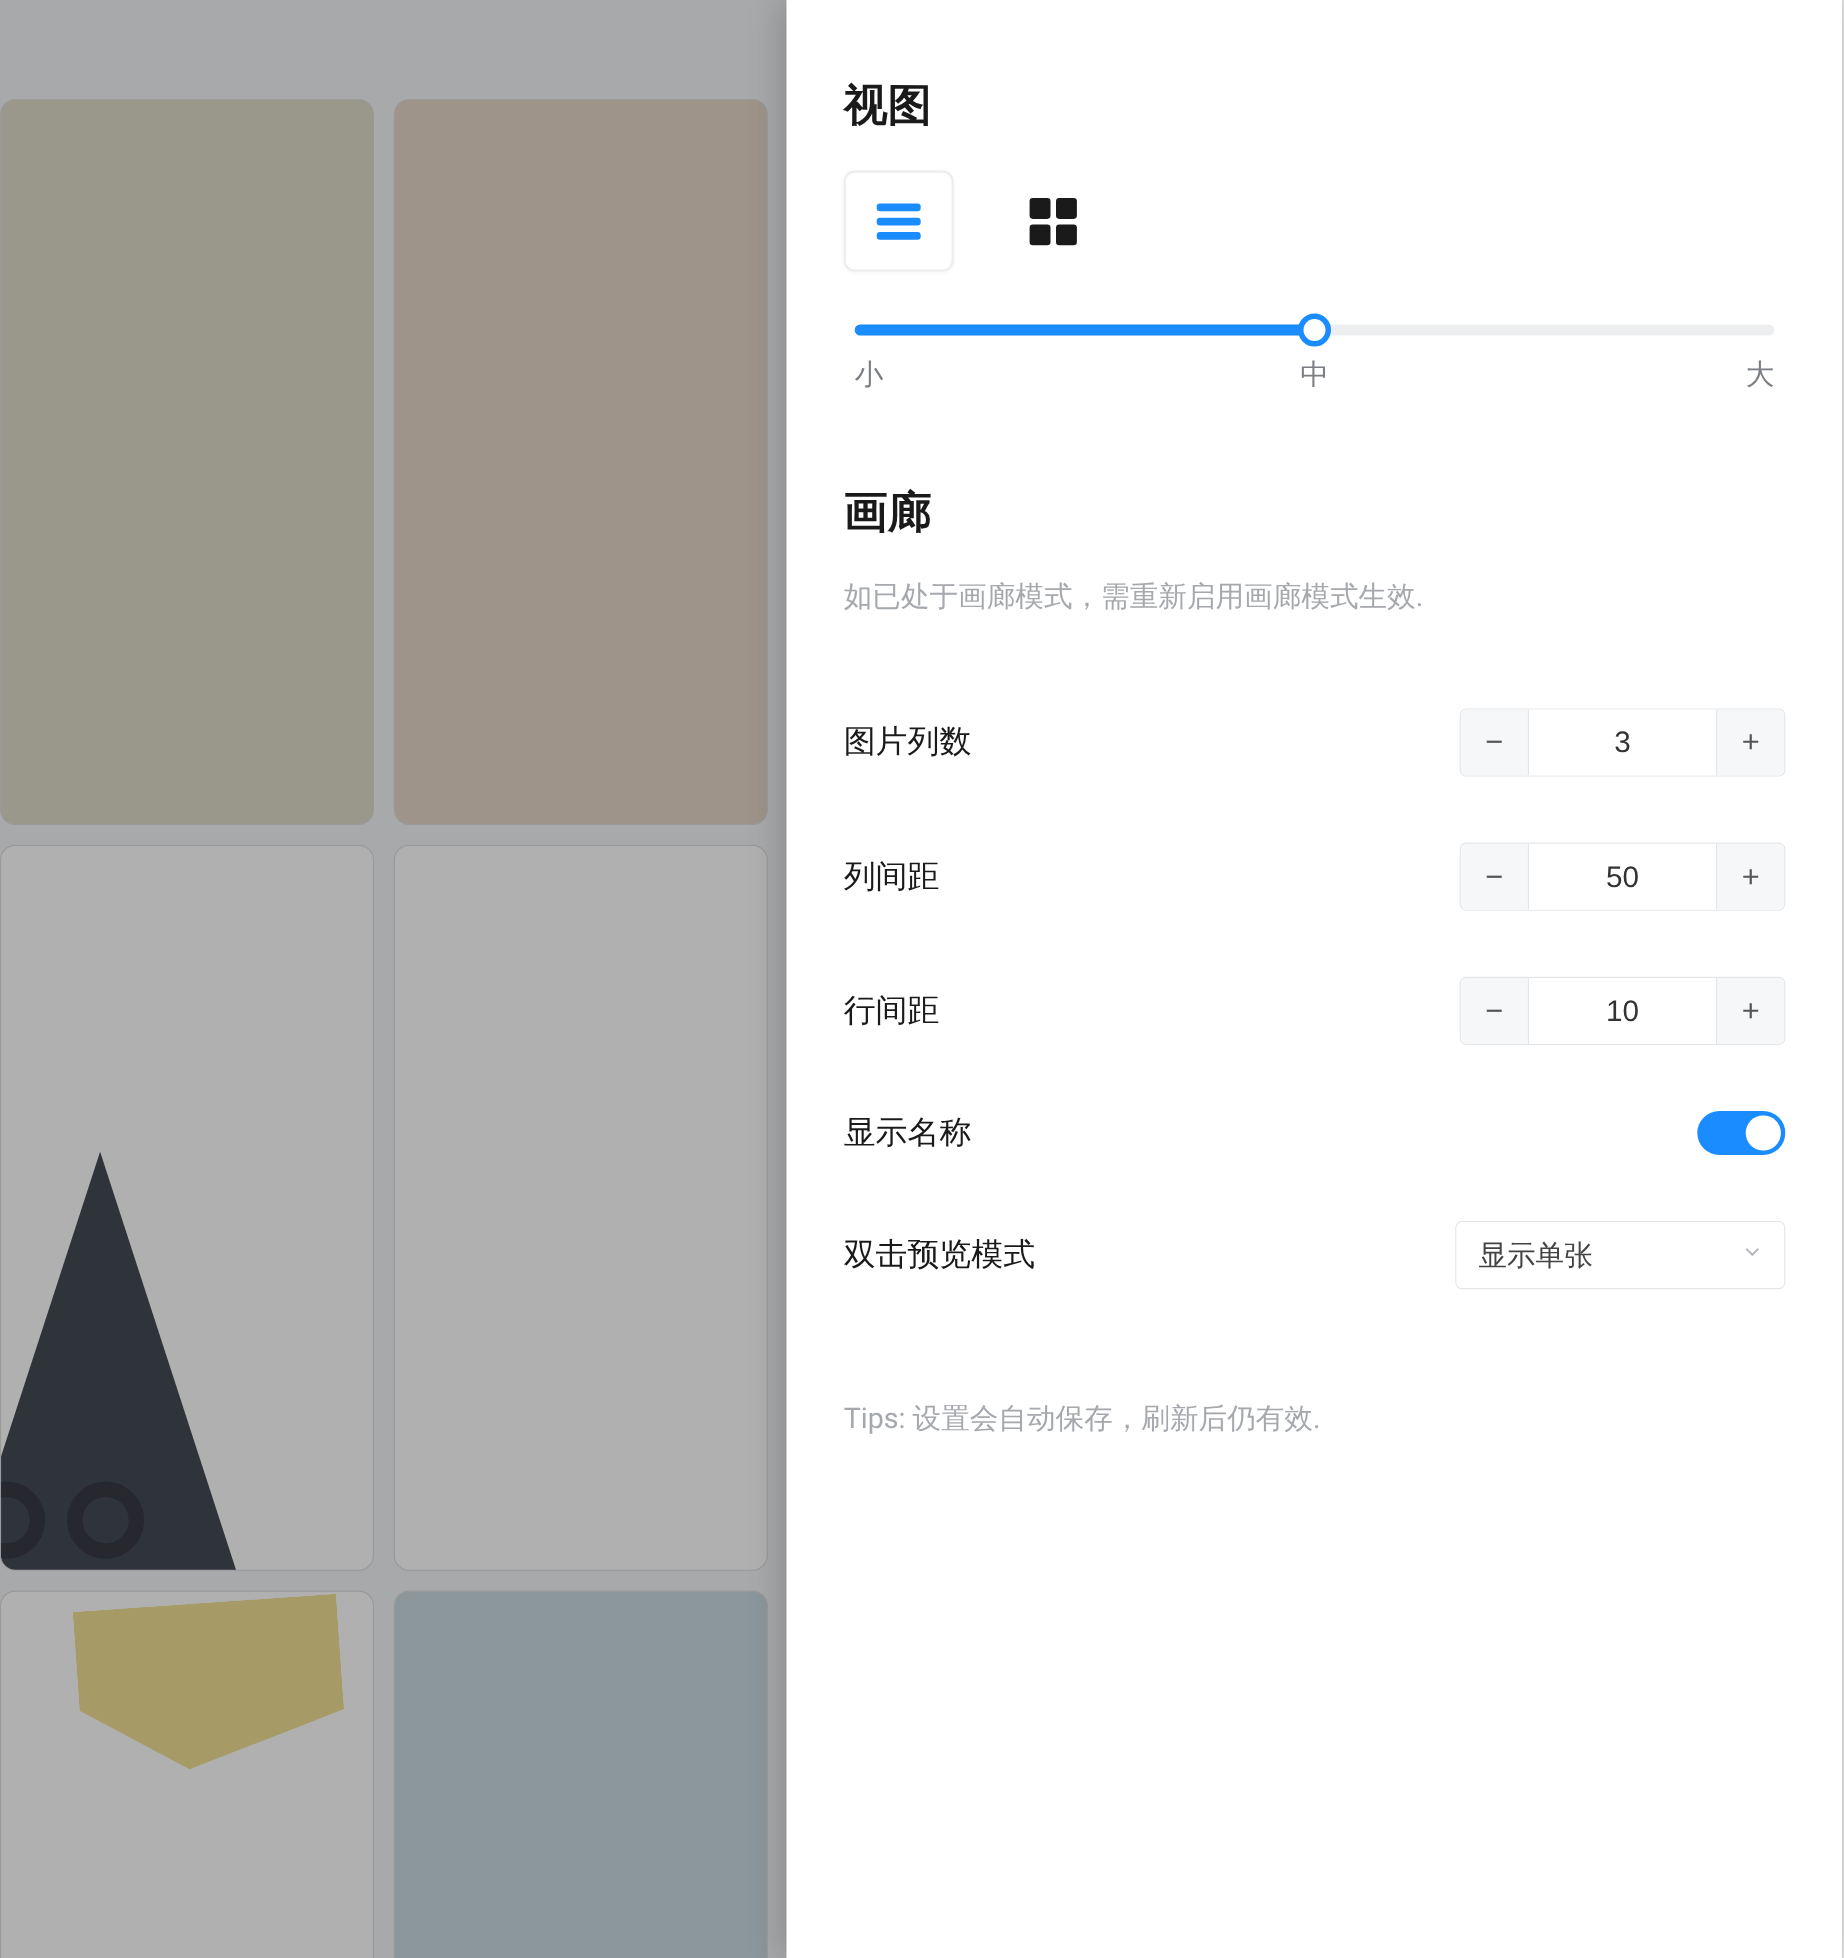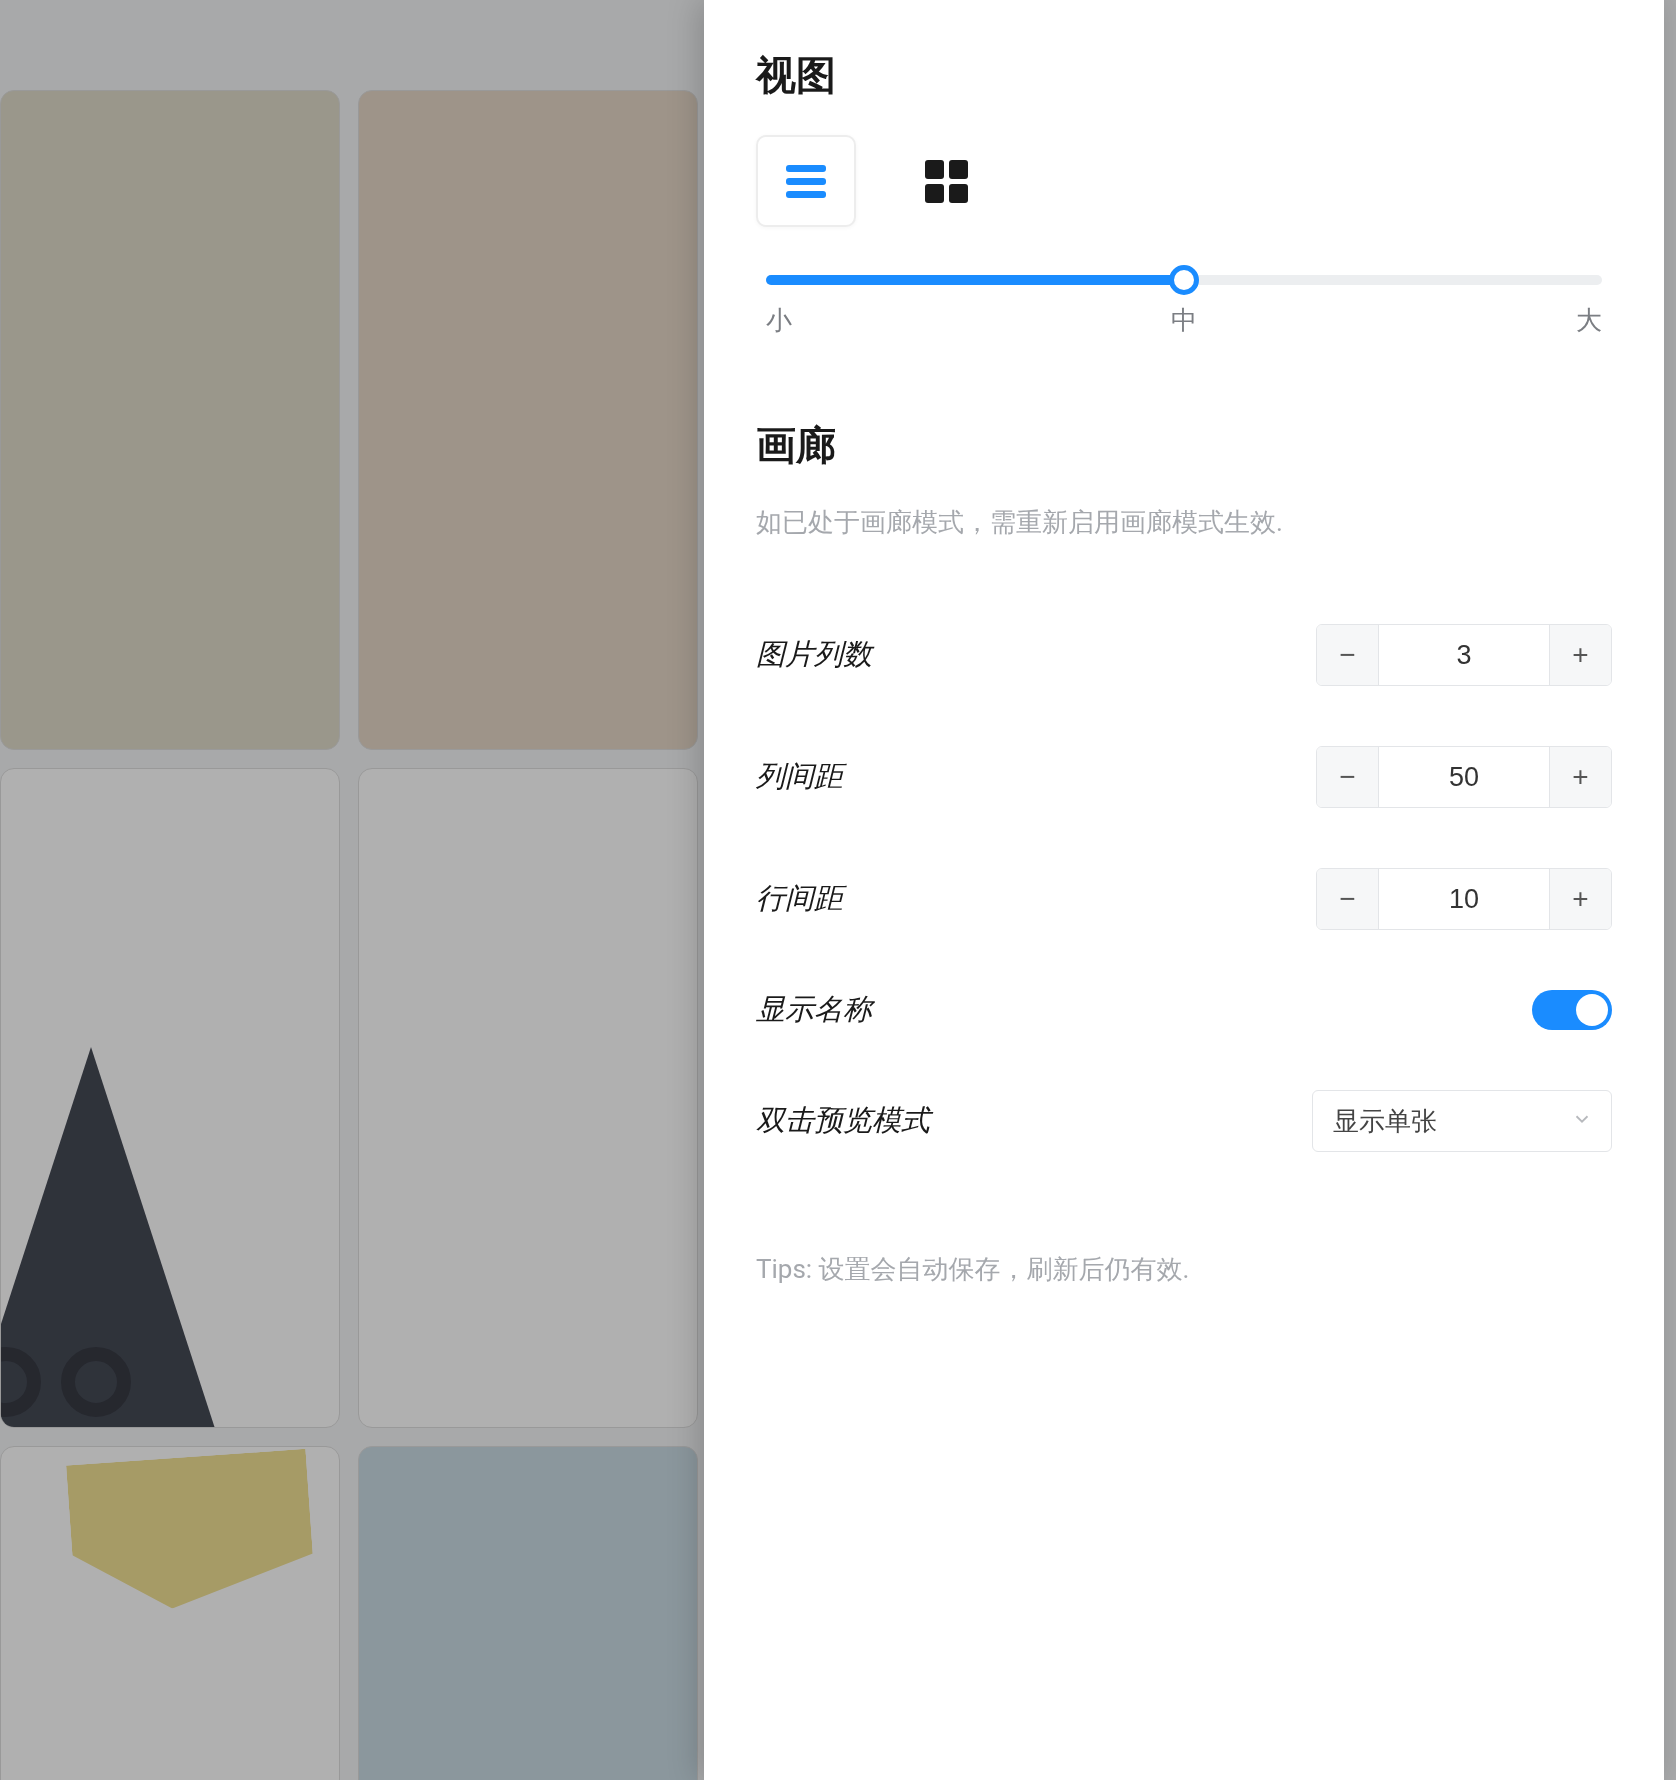--- a/index.html
+++ b/index.html
@@ -94,27 +94,27 @@
       position: absolute;
       inset: 0;
       background: rgba(30,30,30,0.35);
       z-index: 5;
     }
 
     
     .drawer {
       position: absolute;
       top: 0;
-      right: 12px;
+      right: 1px;
       width: 960px;
       height: 100%;
       background: #fff;
       box-shadow: -6px 0 30px rgba(0,0,0,0.18);
       z-index: 10;
-      padding: 48px 52px 40px 52px;
+      padding: 68px 52px 40px 52px;
       overflow-y: auto;
     }
 
     .section-title {
       font-size: 40px;
       font-weight: 700;
       color: #1a1a1a;
       margin-bottom: 32px;
     }
 
@@ -211,21 +211,20 @@
 
     .row {
       display: flex;
       align-items: center;
       justify-content: space-between;
       padding: 30px 0;
     }
     .row-label {
       font-size: 29px;
       color: #1a1a1a;
-      font-style: italic;
     }
 
     
     .stepper {
       display: flex;
       border: 1px solid #e3e5e8;
       border-radius: 6px;
       overflow: hidden;
       height: 62px;
     }

